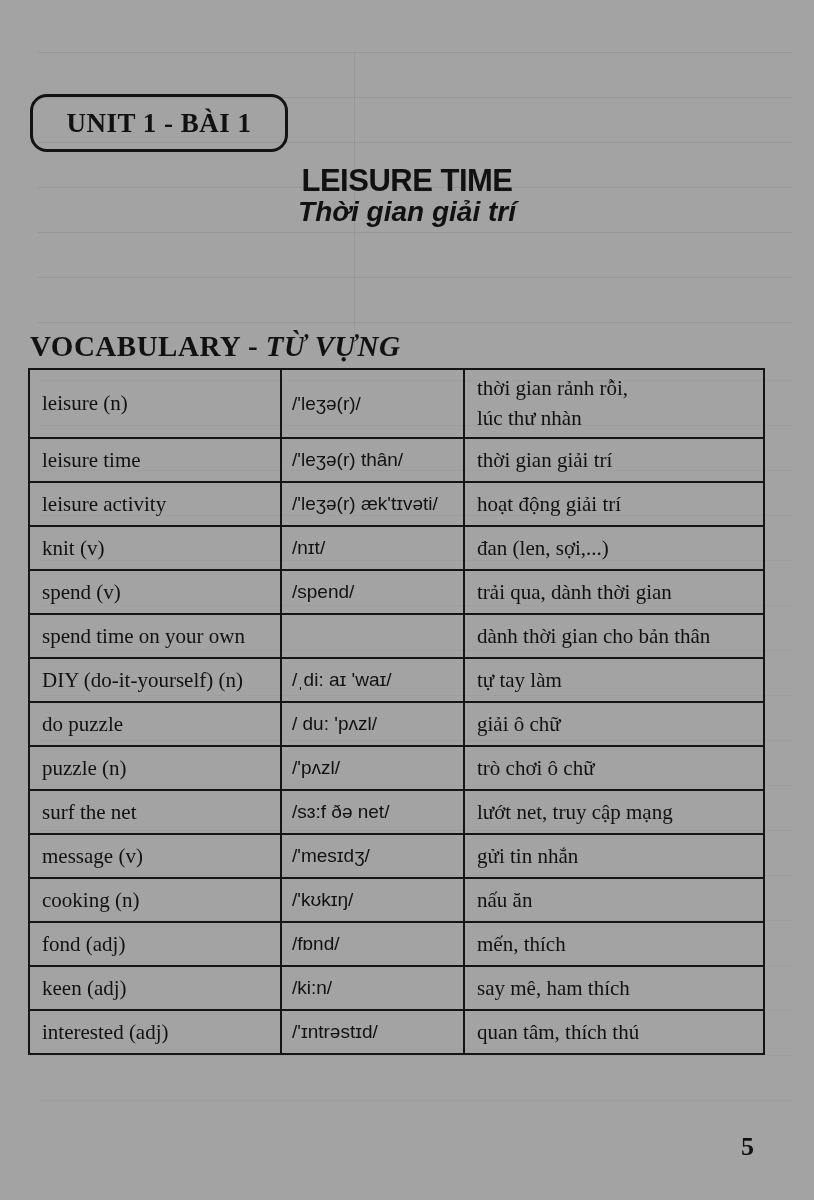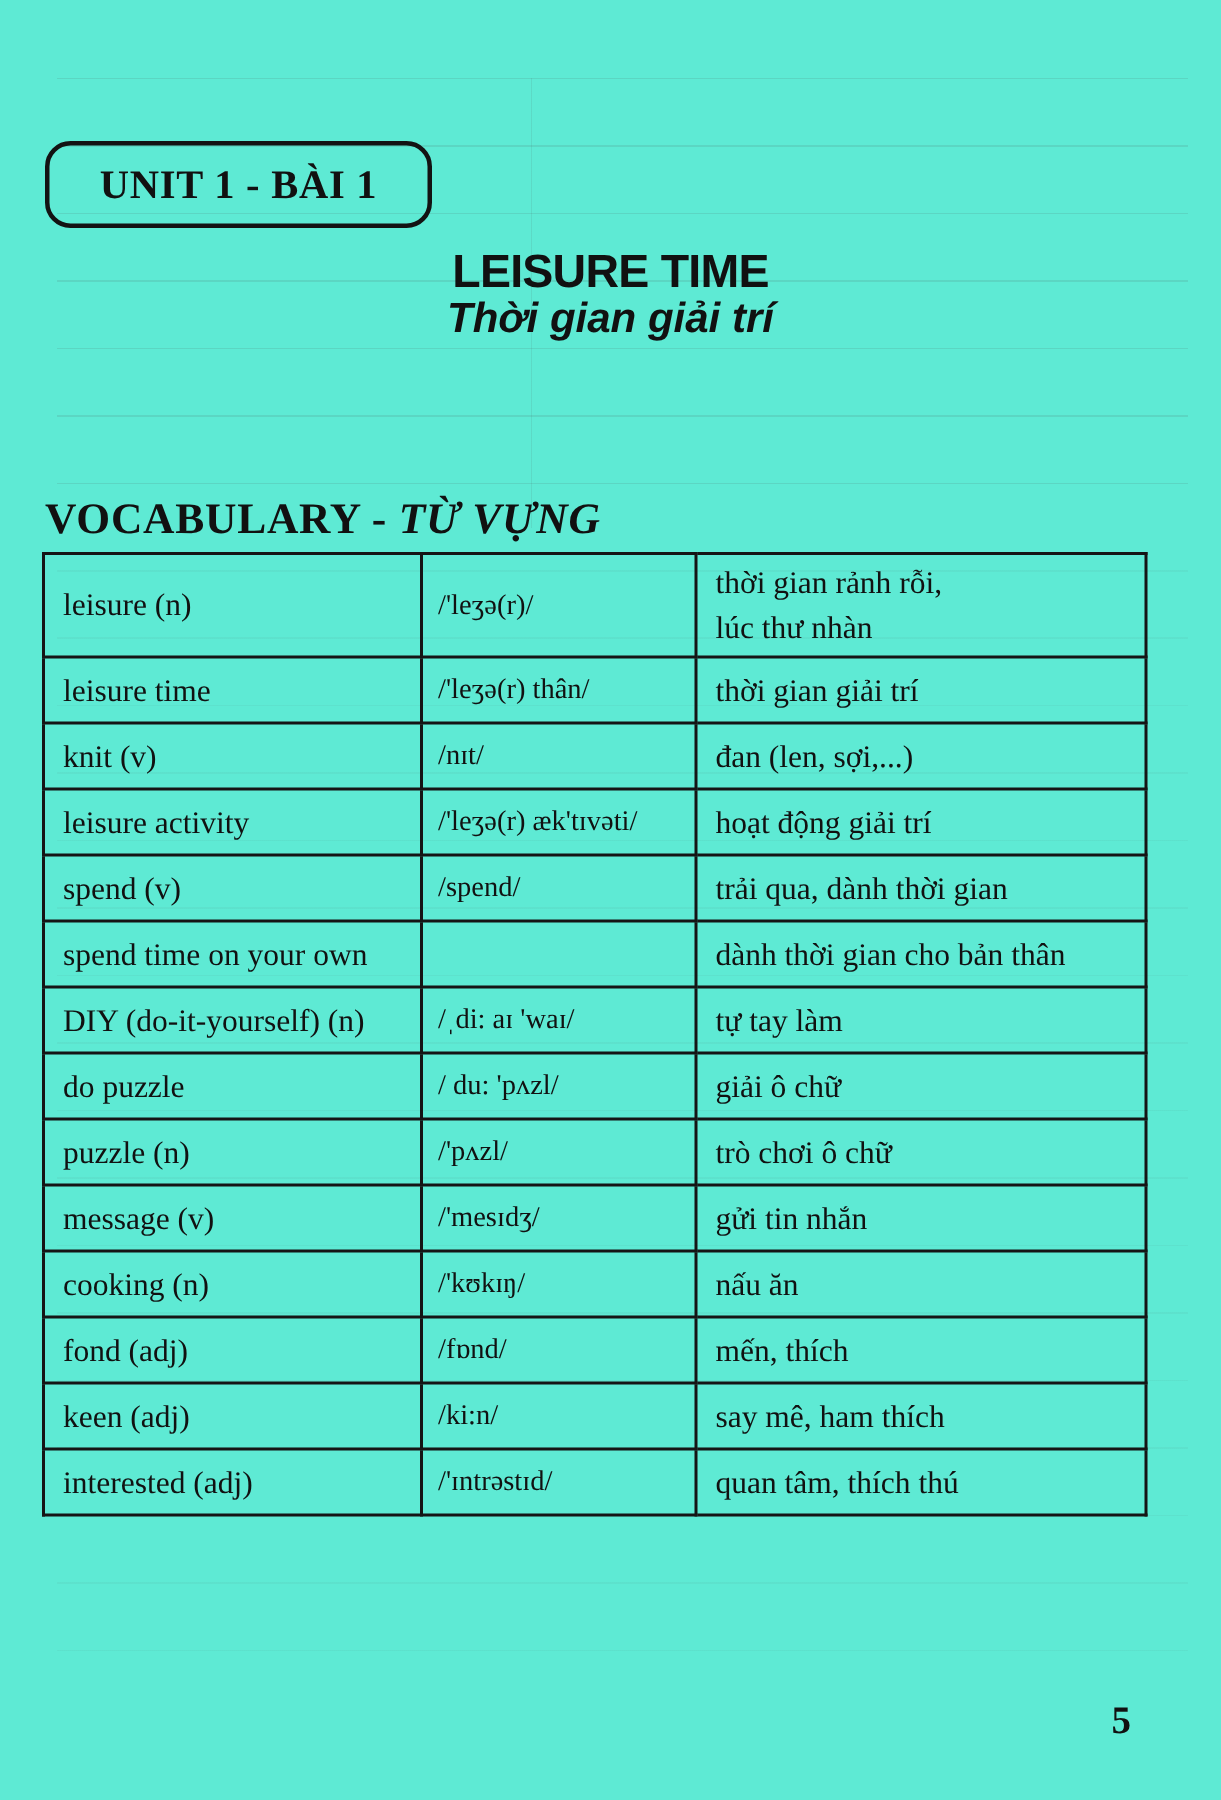--- a/index.html
+++ b/index.html
@@ -11,21 +11,21 @@
     height: 1200px;
     background: #ffffff;
     position: relative;
     overflow: hidden;
     font-family: "Liberation Serif", "DejaVu Serif", serif;
     color: #111;
   }
   .page {
     position: absolute;
     inset: 0;
-    background: #5eead4;
+    background: #a3a3a3;
   }
 
   
   .ghost-rows {
     position: absolute;
     left: 38px;
     right: 22px;
     top: 52px;
     height: 300px;
     background:
@@ -108,21 +108,21 @@
   }
   table.vocab td {
     border: 2px solid #151515;
     height: 36px;
     vertical-align: middle;
     padding: 3px 10px 3px 12px;
     line-height: 1.45;
     white-space: pre-line;
   }
   table.vocab td.col-ipa {
-    font-family: Liberation Serif, serif;
+    font-family: Liberation Sans, sans-serif;
     font-size: 19px;
     padding-left: 10px;
   }
 
   .page-number {
     position: absolute;
     right: 60px;
     top: 1132px;
     font-weight: bold;
     font-size: 26px;
@@ -157,30 +157,30 @@
           <td class="col-ipa">/'leʒə(r)/</td>
           <td class="col-meaning">thời gian rảnh rỗi,
 lúc thư nhàn</td>
         </tr>
         <tr>
           <td class="col-word">leisure time</td>
           <td class="col-ipa">/'leʒə(r) thân/</td>
           <td class="col-meaning">thời gian giải trí</td>
         </tr>
         <tr>
+          <td class="col-word">leisure activity</td>
+          <td class="col-ipa">/'leʒə(r) æk'tɪvəti/</td>
+          <td class="col-meaning">hoạt động giải trí</td>
+        </tr>
+        <tr>
           <td class="col-word">knit (v)</td>
           <td class="col-ipa">/nɪt/</td>
           <td class="col-meaning">đan (len, sợi,...)</td>
         </tr>
         <tr>
-          <td class="col-word">leisure activity</td>
-          <td class="col-ipa">/'leʒə(r) æk'tɪvəti/</td>
-          <td class="col-meaning">hoạt động giải trí</td>
-        </tr>
-        <tr>
           <td class="col-word">spend (v)</td>
           <td class="col-ipa">/spend/</td>
           <td class="col-meaning">trải qua, dành thời gian</td>
         </tr>
         <tr>
           <td class="col-word">spend time on your own</td>
           <td class="col-ipa"></td>
           <td class="col-meaning">dành thời gian cho bản thân</td>
         </tr>
         <tr>
@@ -192,20 +192,25 @@
           <td class="col-word">do puzzle</td>
           <td class="col-ipa">/ du: 'pʌzl/</td>
           <td class="col-meaning">giải ô chữ</td>
         </tr>
         <tr>
           <td class="col-word">puzzle (n)</td>
           <td class="col-ipa">/'pʌzl/</td>
           <td class="col-meaning">trò chơi ô chữ</td>
         </tr>
         <tr>
+          <td class="col-word">surf the net</td>
+          <td class="col-ipa">/sɜ:f ðə net/</td>
+          <td class="col-meaning">lướt net, truy cập mạng</td>
+        </tr>
+        <tr>
           <td class="col-word">message (v)</td>
           <td class="col-ipa">/'mesɪdʒ/</td>
           <td class="col-meaning">gửi tin nhắn</td>
         </tr>
         <tr>
           <td class="col-word">cooking (n)</td>
           <td class="col-ipa">/'kʊkɪŋ/</td>
           <td class="col-meaning">nấu ăn</td>
         </tr>
         <tr>

